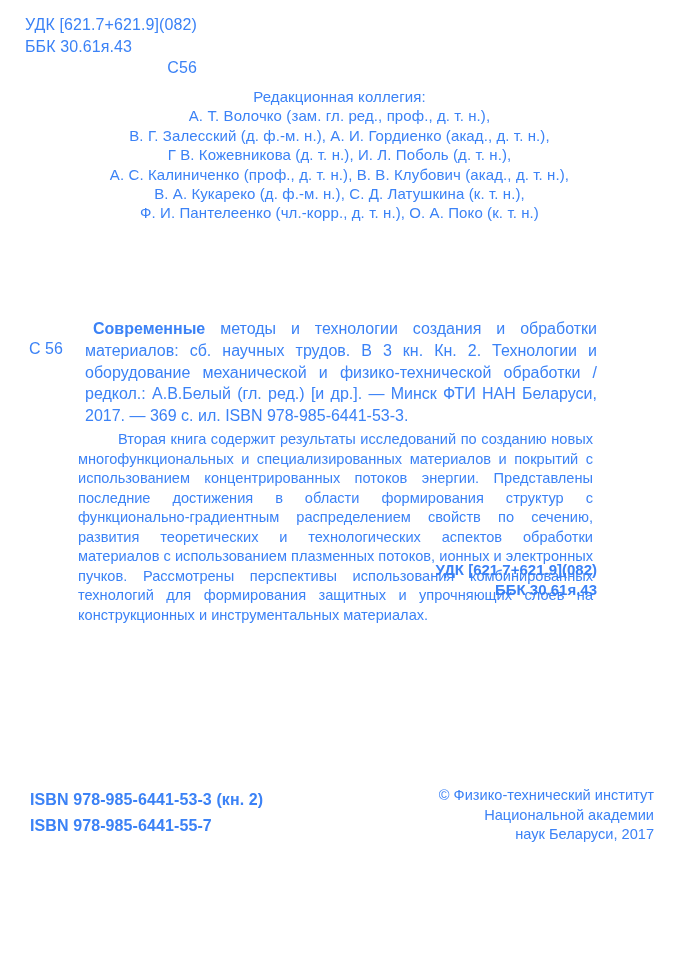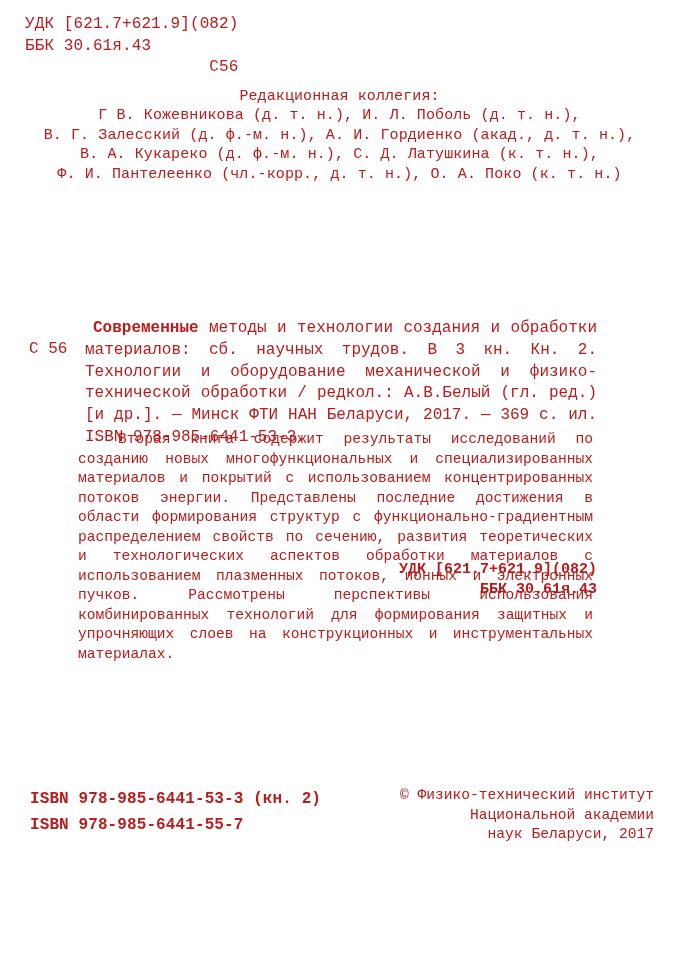--- a/index.html
+++ b/index.html
@@ -5,22 +5,22 @@
   html, body {
     margin: 0;
     padding: 0;
     background: #ffffff;
   }
   .page {
     position: relative;
     width: 679px;
     height: 960px;
     background: #ffffff;
-    color: #b91c1c;
-    font-family: Liberation Mono, monospace;
+    color: #3b82f6;
+    font-family: Liberation Sans, sans-serif;
     overflow: hidden;
   }
   
   .header-block {
     position: absolute;
     left: 25px;
     top: 14px;
     font-size: 16px;
     line-height: 21.5px;
     letter-spacing: 0.1px;
@@ -110,22 +110,24 @@
 <div class="page">
 
   <div class="header-block">
     <div>УДК [621.7+621.9](082)</div>
     <div>ББК 30.61я.43</div>
     <div class="header-code">С56</div>
   </div>
 
   <div class="editorial">
     <div>Редакционная коллегия:</div>
+    <div>А. Т. Волочко (зам. гл. ред., проф., д. т. н.),</div>
+    <div>В. Г. Залесский (д. ф.-м. н.), А. И. Гордиенко (акад., д. т. н.),</div>
     <div>Г  В. Кожевникова (д. т. н.), И. Л. Поболь (д. т. н.),</div>
-    <div>В. Г. Залесский (д. ф.-м. н.), А. И. Гордиенко (акад., д. т. н.),</div>
+    <div>А. С. Калиниченко (проф., д. т. н.), В. В. Клубович (акад., д. т. н.),</div>
     <div>В. А. Кукареко (д. ф.-м. н.), С. Д. Латушкина (к. т. н.),</div>
     <div>Ф. И. Пантелеенко (чл.-корр., д. т. н.), О. А. Поко (к. т. н.)</div>
   </div>
 
   <div class="catalog-code">С 56</div>
 
   <div class="catalog">
     <span class="lead">Современные</span><span> методы и технологии создания и обработки материалов: сб. научных трудов. В 3 кн. Кн. 2. Технологии и оборудование механической и физико-технической обработки / редкол.: А.В.Белый (гл. ред.) [и др.]. — Минск  ФТИ НАН Беларуси, 2017. — 369 с.  ил. ISBN 978-985-6441-53-3.</span>
   </div>
 

